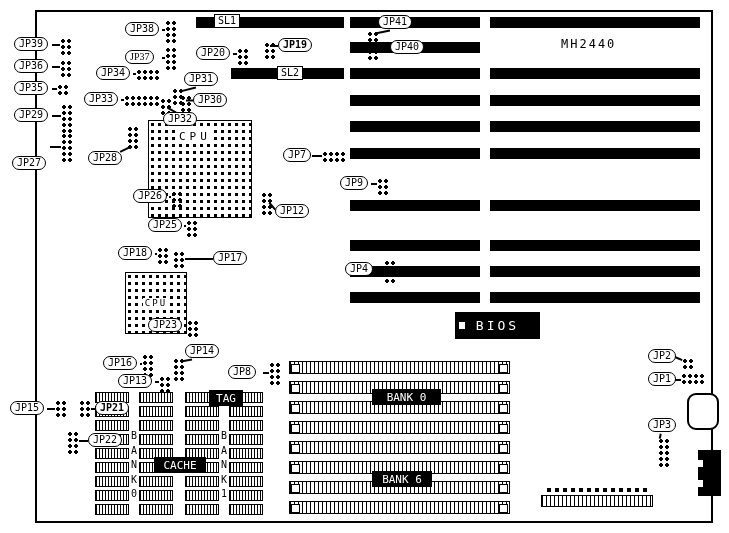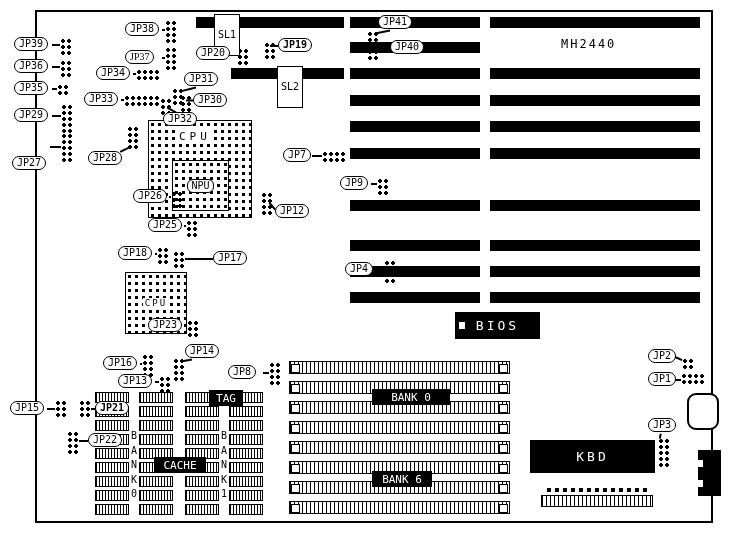--- a/index.html
+++ b/index.html
@@ -4,21 +4,21 @@
 <style>
   html,body{margin:0;padding:0;background:#fff}
   #stage{position:relative;width:729px;height:533px;background:#fff;overflow:hidden;
          font-family:"DejaVu Sans Mono",monospace;color:#000}
   .abs{position:absolute}
   #board{left:35px;top:10px;width:678px;height:513px;border:2px solid #000;box-sizing:border-box}
   .slot{background:#000;height:11px;z-index:1}
   .jlabel{background:#fff;border:1.5px solid #000;border-radius:8px;font-size:10px;
           line-height:12px;padding:0 4px;z-index:5;white-space:nowrap}
   .slabel{background:#fff;border:1.5px solid #000;font-size:10px;line-height:12px;
-          padding:14px 3px;z-index:5;white-space:nowrap}
+          padding:0 3px;z-index:5;white-space:nowrap}
   .pins{background-image:radial-gradient(circle 1.8px at 3px 3px,#000 98%,transparent 100%);
         background-size:6px 6px;z-index:3}
   .bigpins{background-image:radial-gradient(circle 2.4px at 4px 4px,#000 98%,transparent 100%);
         background-size:8px 8px;z-index:3}
   .line{height:1.5px;background:#000;transform-origin:0 50%;z-index:2}
   .chipgrid{border:1.5px solid #000;background-color:#fff;box-sizing:border-box;
         background-image:radial-gradient(circle 1.5px at 3.5px 3.5px,#000 98%,transparent 100%);
         background-size:7px 7px;z-index:2}
   .blackbox{background:#000;color:#fff;display:flex;align-items:center;justify-content:center;
         z-index:6;white-space:nowrap}
@@ -33,21 +33,21 @@
   #cpu-main{left:148px;top:120px;width:104px;height:98px}
   #cpu-main-label{left:28px;top:9px;font-size:11px;letter-spacing:4px}
   #npu{left:23px;top:39px;width:57px;height:51px;display:flex;align-items:center;justify-content:center}
   #npu-label{background:#fff;border:1px solid #000;border-radius:6px;font-size:10px;
              line-height:12px;padding:0 3px}
   #cpu-small{left:125px;top:272px;width:62px;height:62px;display:flex;align-items:center;justify-content:center}
   #cpu-small-label{background:#fff;font-size:9px;letter-spacing:2px;padding:0 2px}
   #bios{left:455px;top:312px;width:85px;height:27px;font-size:13px;letter-spacing:3px}
   #bios-notch{position:absolute;left:4px;top:10px;width:6px;height:7px;background:#fff}
   #kbd{left:530px;top:440px;width:125px;height:33px;font-size:13px;letter-spacing:3px}
-  #bank0{left:372px;top:389px;width:78px;height:16px;font-size:11px}
+  #bank0{left:372px;top:389px;width:69px;height:16px;font-size:11px}
   #bank1{left:372px;top:471px;width:60px;height:16px;font-size:11px}
   #cache-label{left:154px;top:457px;width:52px;height:16px;font-size:11px}
   #tag-label{left:209px;top:390px;width:34px;height:16px;font-size:11px}
   #din{left:698px;top:450px;width:23px;height:46px;background:#000;z-index:2}
   .din-notch{position:absolute;left:0;width:5px;height:7px;background:#fff}
   #din .n1{top:10px}  #din .n2{top:30px}
   #rbox{left:687px;top:393px;width:32px;height:37px;border:2px solid #000;border-radius:9px;
         background:#fff;box-sizing:border-box;z-index:2}
   #pwr-dots{left:545px;top:486px;width:104px;height:8px}
   #pwr-bar{left:541px;top:495px;width:112px;height:12px}
@@ -55,37 +55,31 @@
 </head>
 <body>
 
 <div id="stage">
   <div id="board" class="abs"></div>
 
   <div id="title" class="abs">MH2440</div>
 
   <div id="cpu-main" class="abs chipgrid">
     <div id="cpu-main-label" class="abs wlabel">CPU</div>
-    <div id="npu" class="abs chipgrid">
-      <span id="npu-label">NPU</span>
-    </div>
   </div>
 
   <div id="cpu-small" class="abs chipgrid">
     <span id="cpu-small-label">CPU</span>
   </div>
 
   <div id="bios" class="abs blackbox">
     <span>BIOS</span>
     <div id="bios-notch"></div>
   </div>
 
-  <div id="kbd" class="abs blackbox">
-    <span>KBD</span>
-  </div>
 
   <div id="bank0" class="abs blackbox">BANK 0</div>
   <div id="bank1" class="abs blackbox">BANK 6</div>
   <div id="cache-label" class="abs blackbox">CACHE</div>
   <div id="tag-label" class="abs blackbox">TAG</div>
 
   <div id="rbox" class="abs"></div>
   <div id="din" class="abs">
     <div class="din-notch n1"></div>
     <div class="din-notch n2"></div>

